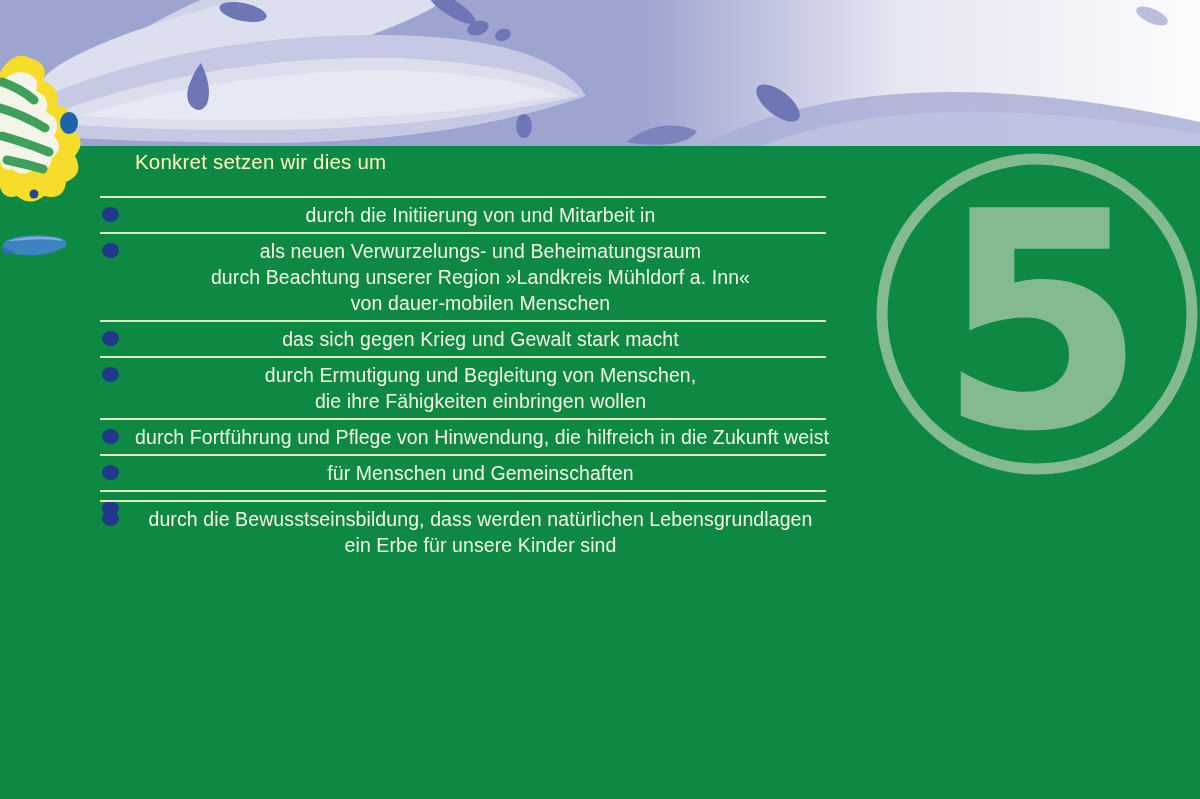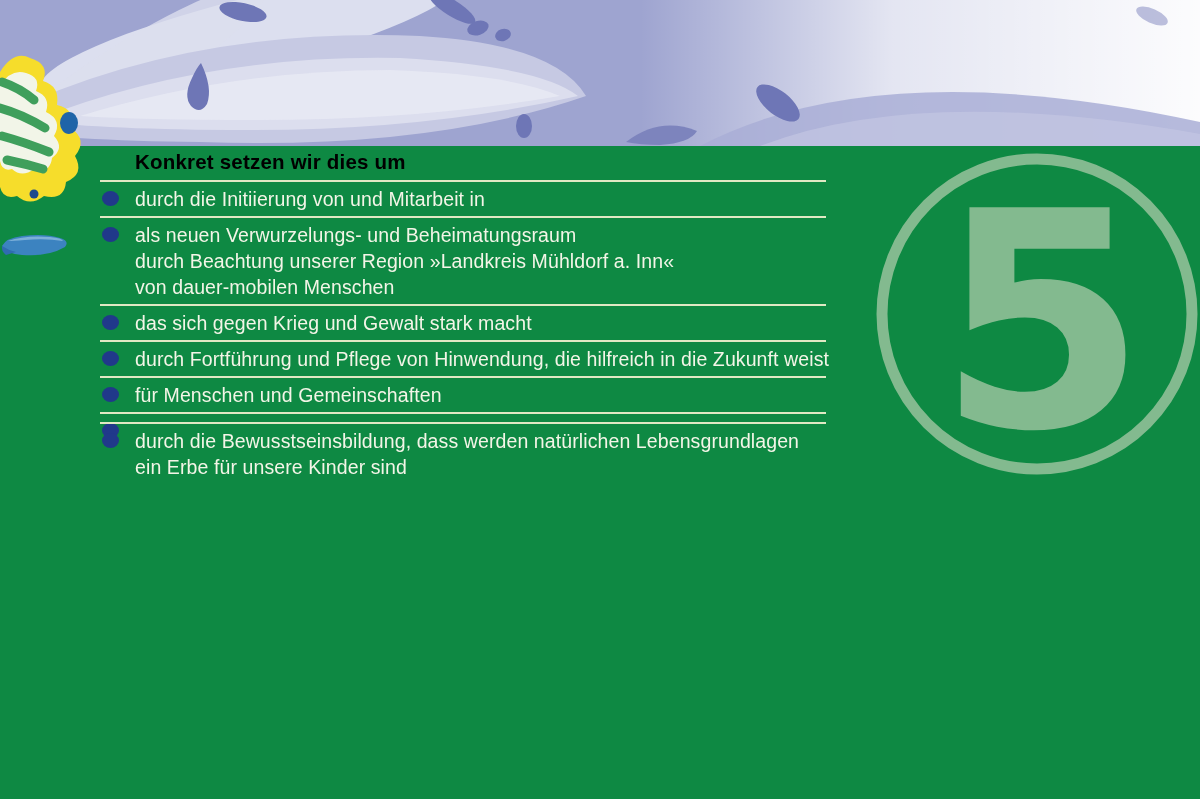--- a/index.html
+++ b/index.html
@@ -26,39 +26,39 @@
     font-family: "DejaVu Sans", "Liberation Sans", sans-serif;
     font-weight: bold;
   }
 
   
   .list {
     position: absolute; left: 100px; top: 148px; width: 726px;
     color: #f3f5e7;
   }
   .heading {
-    font-weight: bold; font-size: 20.5px; line-height: 24px;
-    color: #000000;
-    padding: 2px 0 6px 35px;
+    font-weight: normal; font-size: 20.5px; line-height: 24px;
+    color: #fef9c3;
+    padding: 2px 0 22px 35px;
     border-bottom: 2px solid #e0e9c4;
     letter-spacing: 0.2px;
   }
   .item {
     position: relative;
     padding: 4px 0 4px 35px;
     font-size: 19.5px; line-height: 26px;
     letter-spacing: 0.1px;
   }
   .item + .item { border-top: 2px solid #e0e9c4; }
   .bullet {
     position: absolute; left: 2px; top: 9px;
     width: 17px; height: 15px; border-radius: 50%;
     background: #20398a;
   }
-  .line { white-space: nowrap; }
+  .line { white-space: nowrap; text-align: center; }
 </style>
 </head>
 <body>
 
 <div class="paint-band">
   <svg width="1200" height="146" viewBox="0 0 1200 146" preserveAspectRatio="none">
     <defs>
       <linearGradient id="fadeR" x1="0" y1="0" x2="1" y2="0">
         <stop offset="0" stop-color="#ffffff" stop-opacity="0"></stop>
         <stop offset="0.45" stop-color="#ffffff" stop-opacity="0.72"></stop>
@@ -140,20 +140,27 @@
   </div>
     <div class="item">
     <span class="bullet"></span>
     <div>
         <div class="line">das sich gegen Krieg und Gewalt stark macht</div>
       </div>
   </div>
     <div class="item">
     <span class="bullet"></span>
     <div>
+        <div class="line">durch Ermutigung und Begleitung von Menschen,</div>
+        <div class="line">die ihre Fähigkeiten einbringen wollen</div>
+      </div>
+  </div>
+    <div class="item">
+    <span class="bullet"></span>
+    <div>
         <div class="line">durch Fortführung und Pflege von Hinwendung, die hilfreich in die Zukunft weist</div>
       </div>
   </div>
     <div class="item">
     <span class="bullet"></span>
     <div>
         <div class="line">für Menschen und Gemeinschaften</div>
       </div>
   </div>
     <div class="item">

